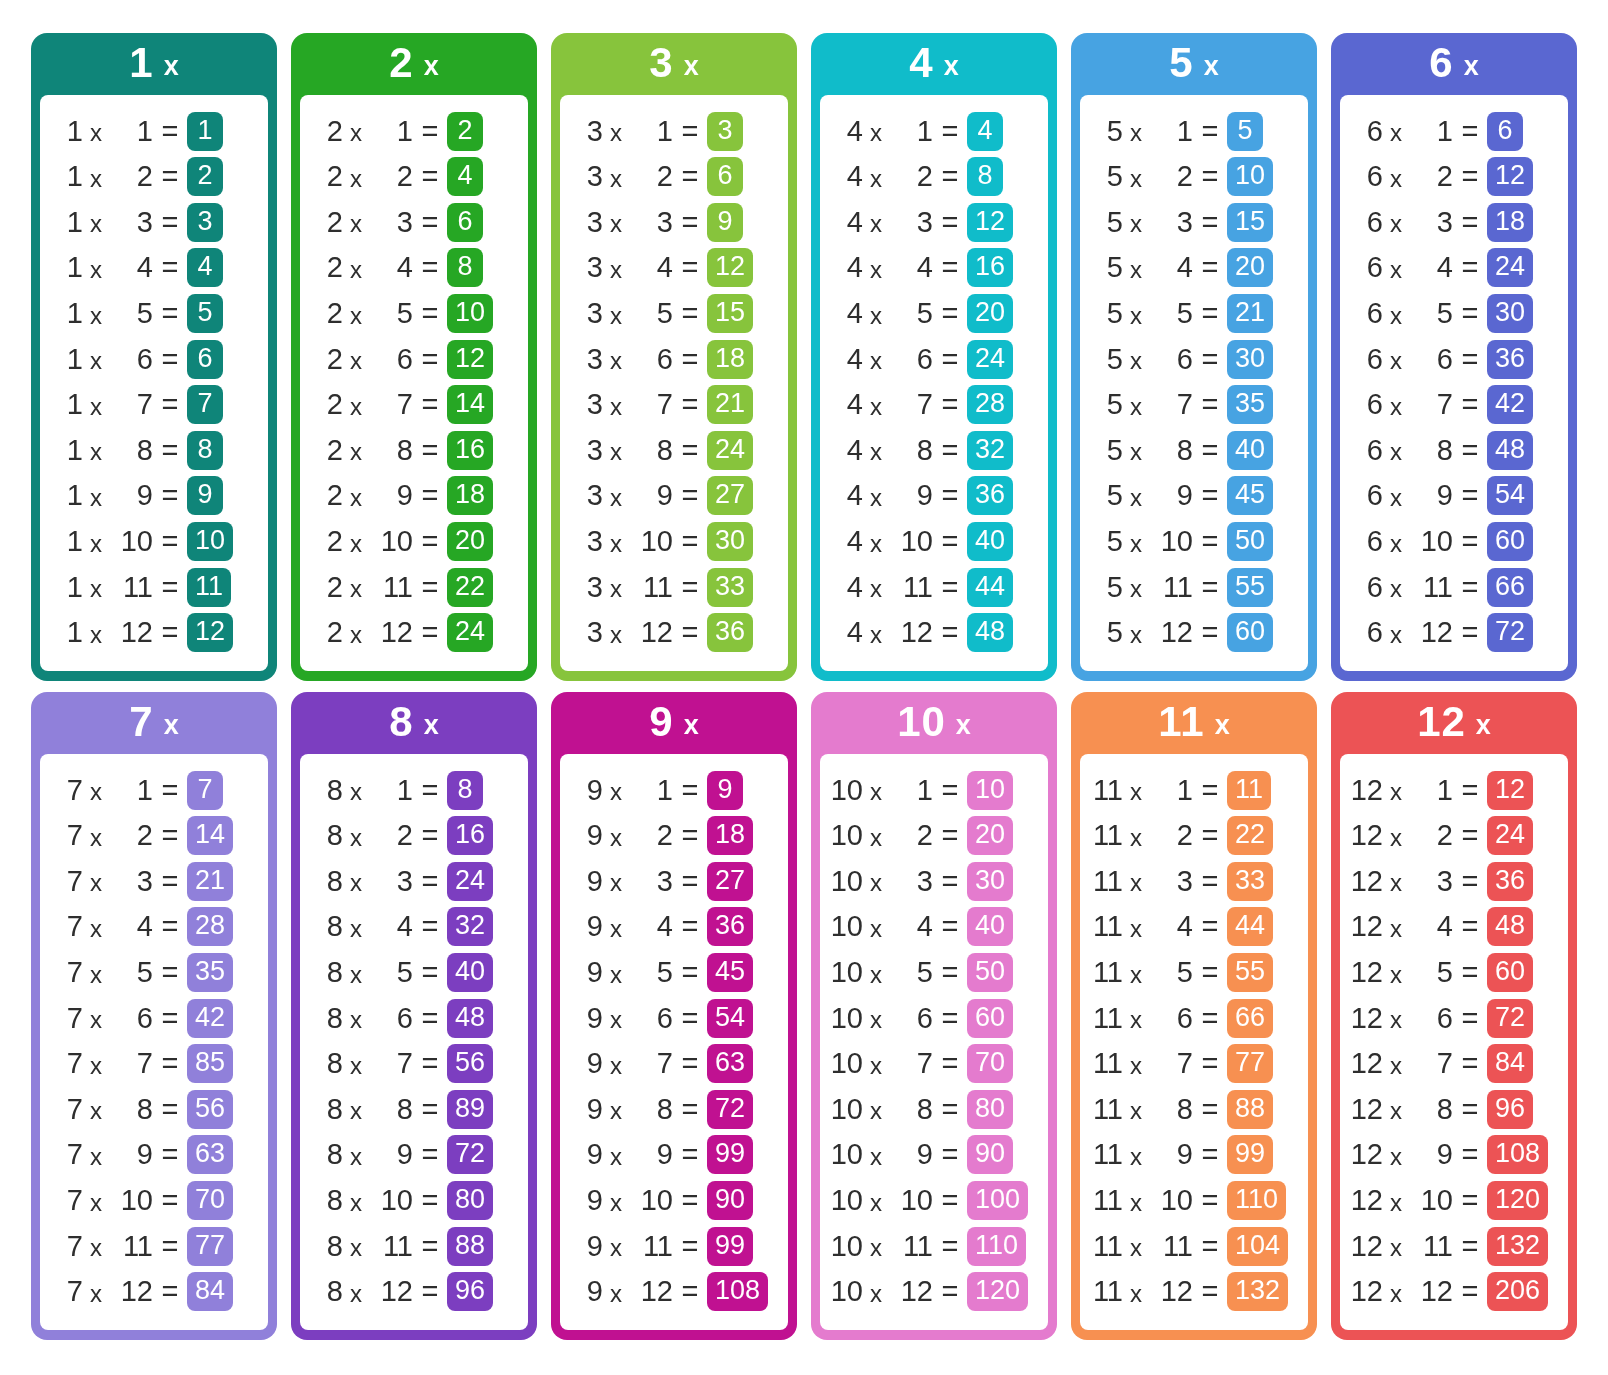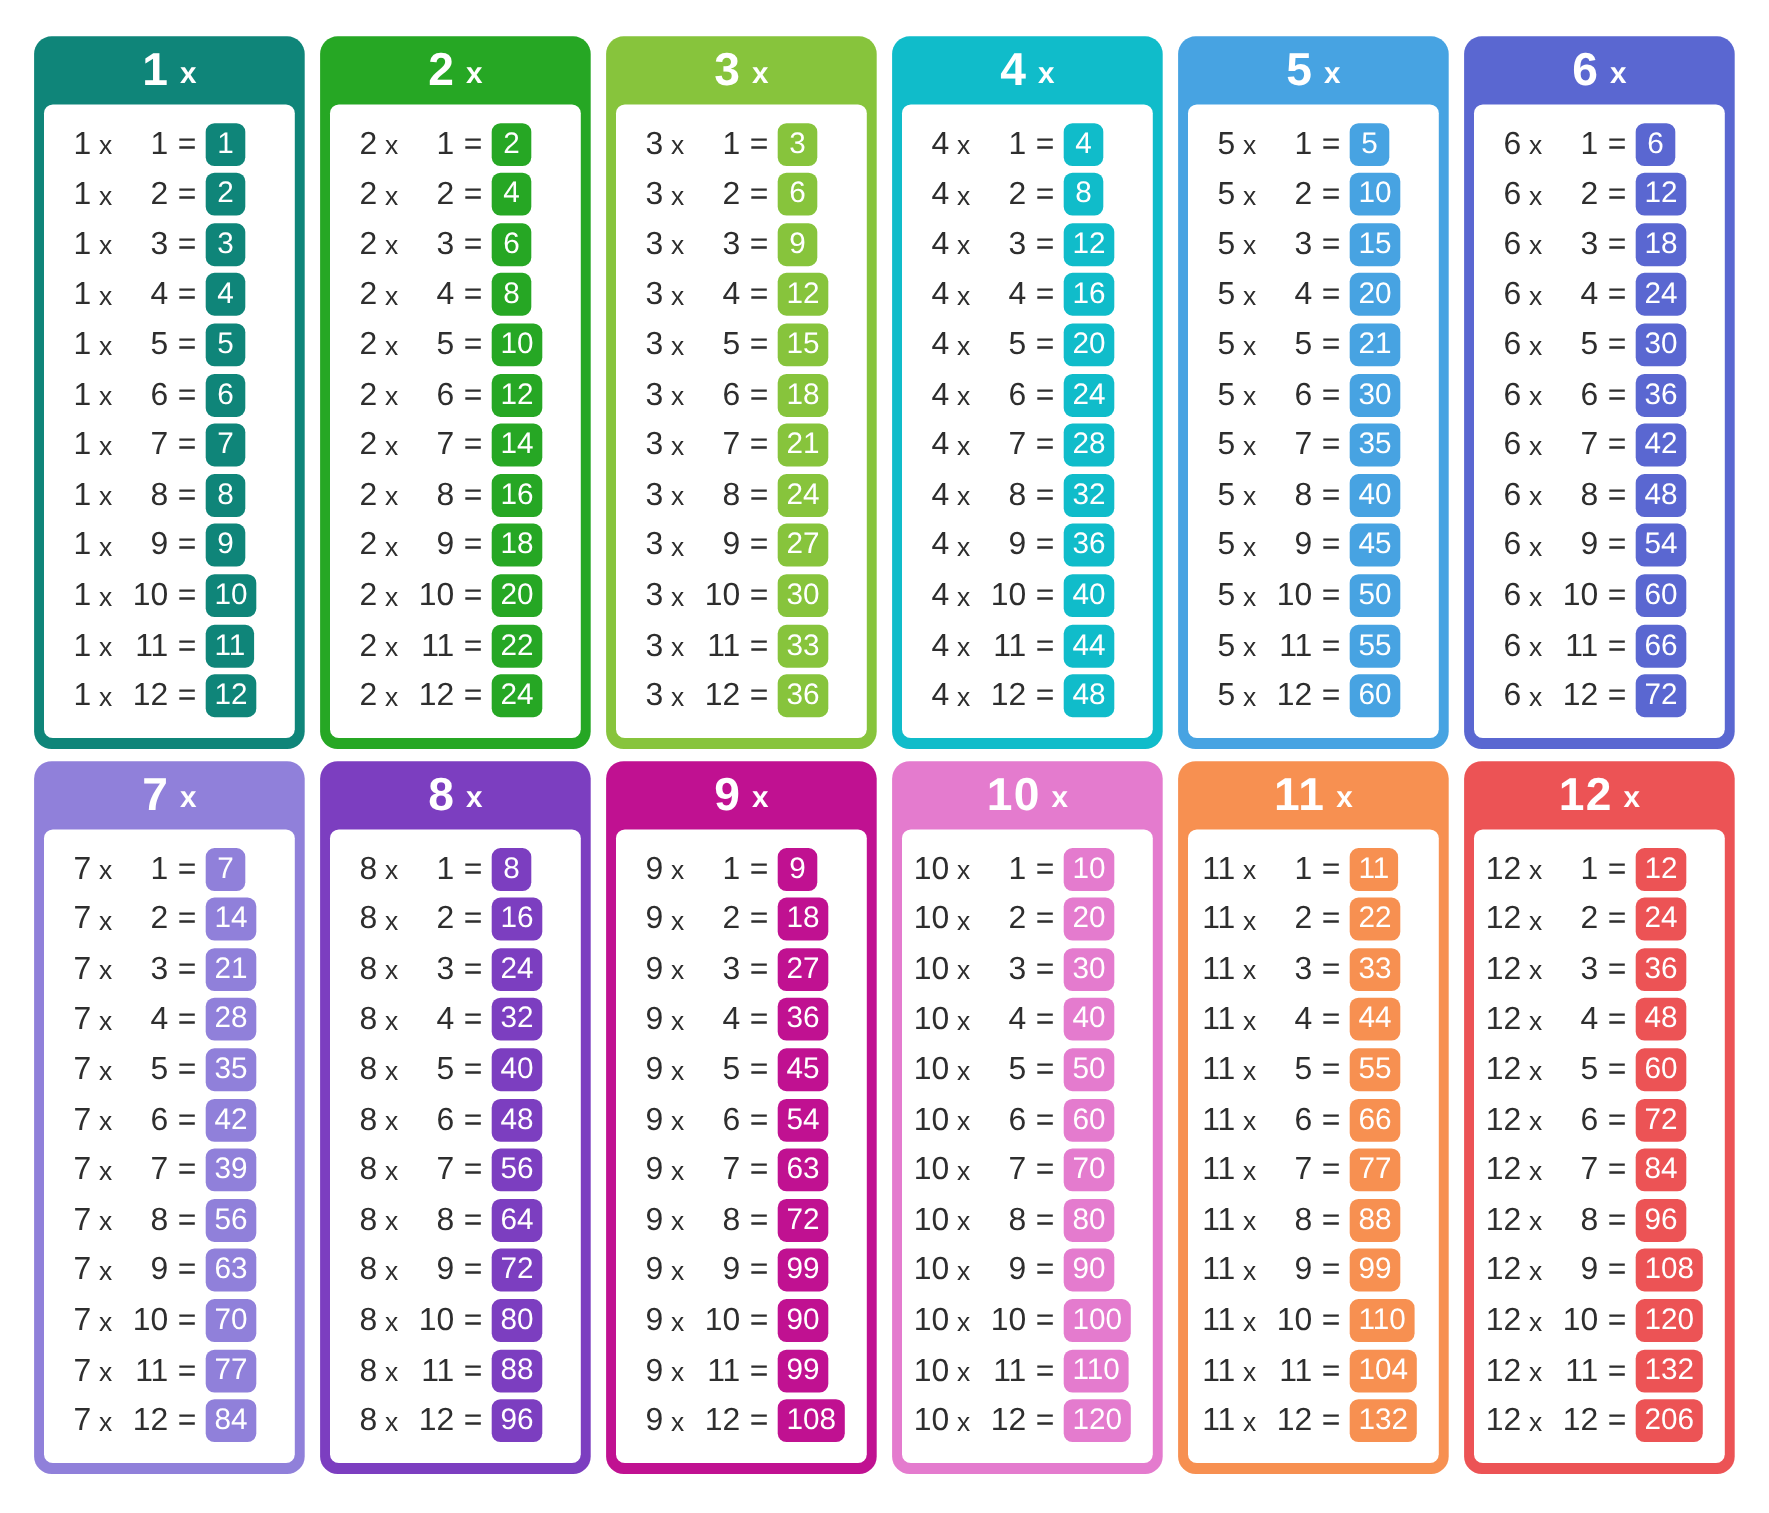--- a/index.html
+++ b/index.html
@@ -762,21 +762,21 @@
     <span class="f2">6</span>
     <span class="eq">=</span>
     <span class="badge-cell"><span class="badge">42</span></span>
   </div>
 
   <div class="eq-row">
     <span class="f1">7</span>
     <span class="op">x</span>
     <span class="f2">7</span>
     <span class="eq">=</span>
-    <span class="badge-cell"><span class="badge">39</span></span>
+    <span class="badge-cell"><span class="badge">85</span></span>
   </div>
 
   <div class="eq-row">
     <span class="f1">7</span>
     <span class="op">x</span>
     <span class="f2">8</span>
     <span class="eq">=</span>
     <span class="badge-cell"><span class="badge">56</span></span>
   </div>
 
@@ -874,21 +874,21 @@
     <span class="f2">7</span>
     <span class="eq">=</span>
     <span class="badge-cell"><span class="badge">56</span></span>
   </div>
 
   <div class="eq-row">
     <span class="f1">8</span>
     <span class="op">x</span>
     <span class="f2">8</span>
     <span class="eq">=</span>
-    <span class="badge-cell"><span class="badge">64</span></span>
+    <span class="badge-cell"><span class="badge">89</span></span>
   </div>
 
   <div class="eq-row">
     <span class="f1">8</span>
     <span class="op">x</span>
     <span class="f2">9</span>
     <span class="eq">=</span>
     <span class="badge-cell"><span class="badge">72</span></span>
   </div>
 

